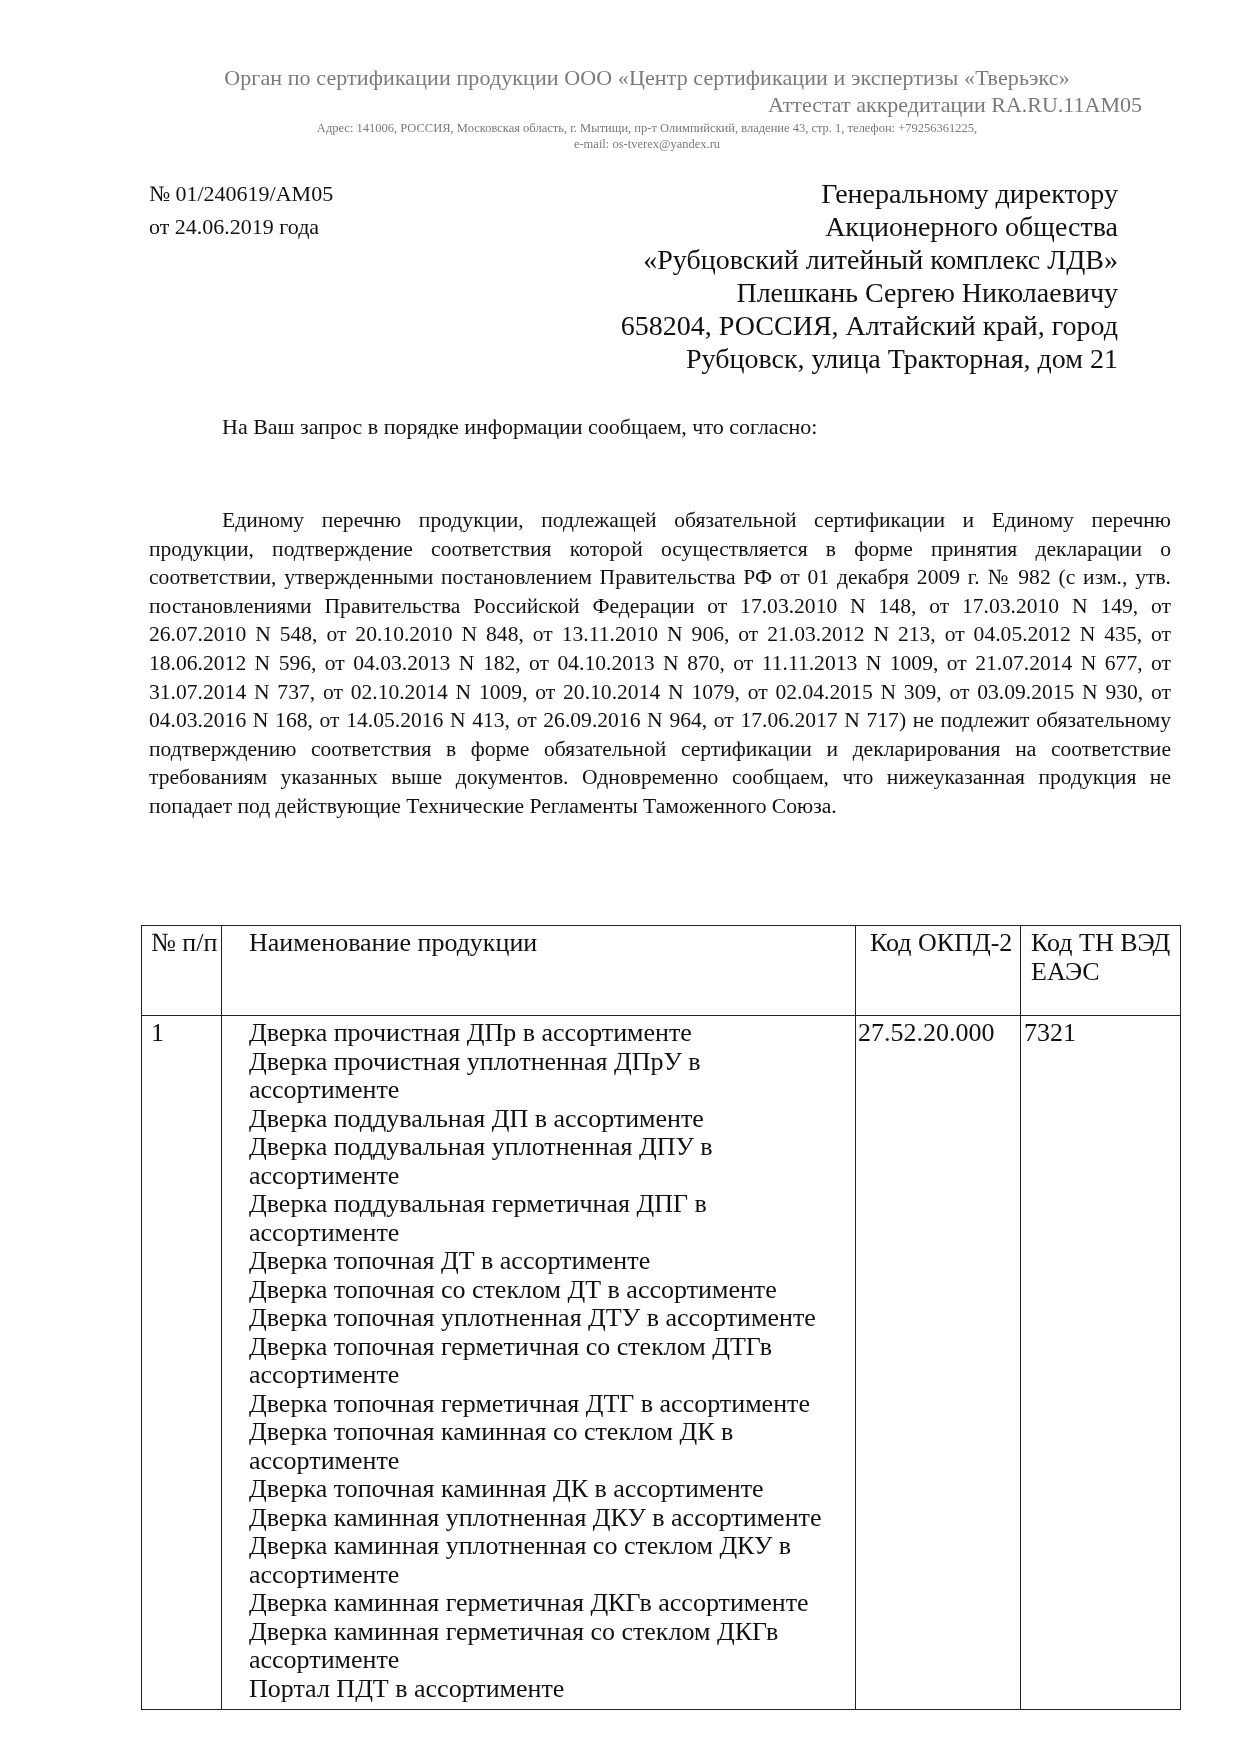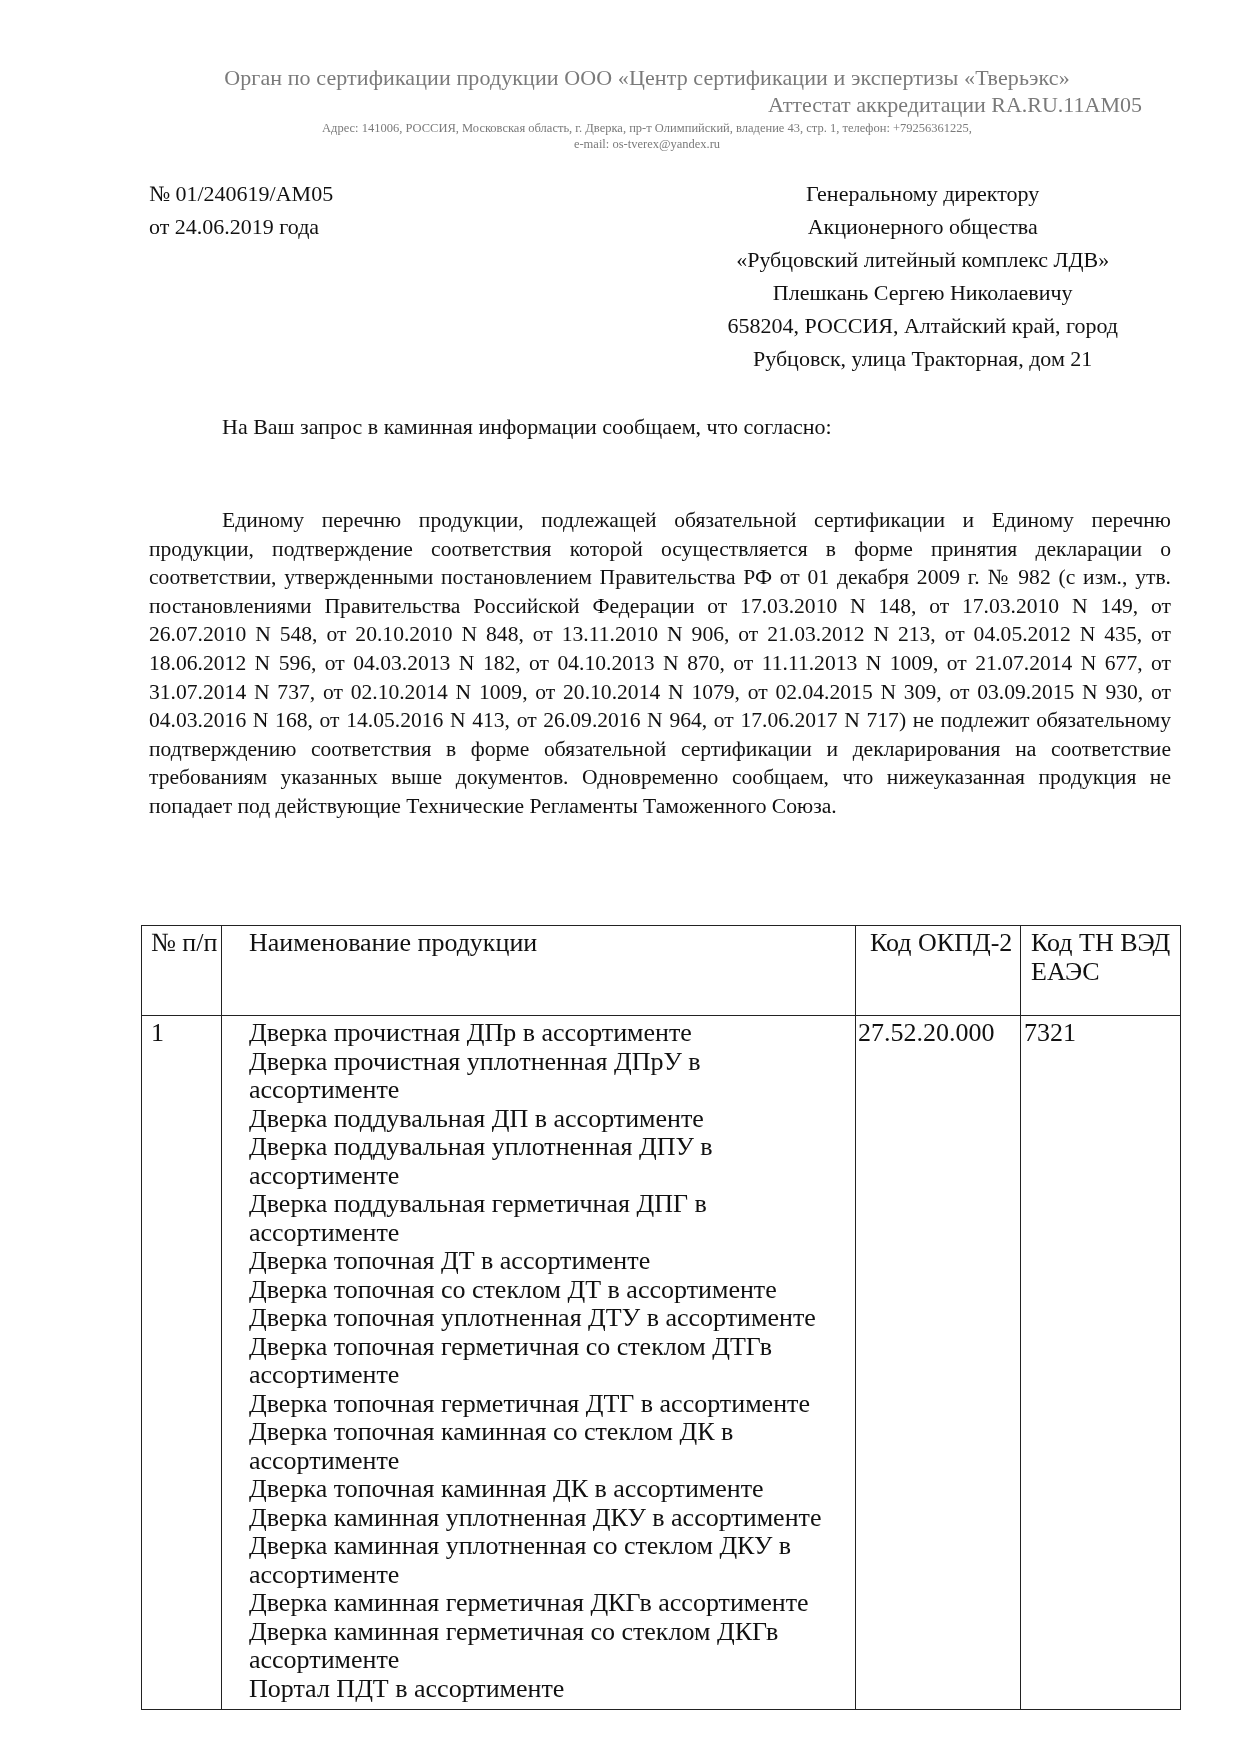--- a/index.html
+++ b/index.html
@@ -7,21 +7,21 @@
          font-family: "Liberation Serif", "DejaVu Serif", serif; color: #111; }
   .page { position: absolute; left: 12px; top: 0; width: 1240px; height: 1753px; text-decoration: underline; }
 
   .letterhead { position: absolute; left: 140px; top: 64px; width: 990px; text-align: center; color: #7a7a7a; }
   .lh-org { font-size: 22px; line-height: 28px; letter-spacing: 0.1px; }
   .lh-cert { font-size: 22px; line-height: 26px; text-align: right; }
   .lh-addr { font-size: 12.5px; line-height: 17px; margin-top: 2px; }
   .lh-mail { font-size: 12.5px; line-height: 15px; }
 
   .ref { position: absolute; left: 137px; top: 177px; font-size: 22px; line-height: 33px; }
-  .addressee { position: absolute; right: 134px; top: 177px; text-align: center; font-size: 22px; line-height: 33px; }
+  .addressee { position: absolute; right: 134px; top: 177px; text-align: right; font-size: 28px; line-height: 33px; }
 
   .intro { position: absolute; left: 210px; top: 412px; font-size: 22px; line-height: 30px; }
 
   .body-text { position: absolute; left: 137px; top: 506px; width: 1022px; font-size: 21.6px; line-height: 28.6px;
                text-align: justify; text-indent: 73px; }
 
   .table-wrap { position: absolute; left: 129px; top: 925px; }
   table.products { border-collapse: collapse; font-size: 26px; line-height: 28.5px; }
   table.products td, table.products th { border: 1.6px solid #222; vertical-align: top; font-weight: normal; text-align: left; }
   th.c-num, td.c-num { width: 70px; padding: 3px 0 6px 9px; }
@@ -34,39 +34,39 @@
   .item-line { display: block; }
 </style>
 </head>
 <body>
 
 <div class="page">
 
   <div class="letterhead">
     <div class="lh-org">Орган по сертификации продукции ООО «Центр сертификации и экспертизы «Тверьэкс»</div>
     <div class="lh-cert">Аттестат аккредитации RA.RU.11AM05</div>
-    <div class="lh-addr">Адрес: 141006, РОССИЯ, Московская область, г. Дверка, пр-т Олимпийский, владение 43, стр. 1, телефон: +79256361225,</div>
+    <div class="lh-addr">Адрес: 141006, РОССИЯ, Московская область, г. Мытищи, пр-т Олимпийский, владение 43, стр. 1, телефон: +79256361225,</div>
     <div class="lh-mail">e-mail: os-tverex@yandex.ru</div>
   </div>
 
   <div class="ref">
     <div>№ 01/240619/АМ05</div>
     <div>от 24.06.2019 года</div>
   </div>
 
   <div class="addressee">
     <div>Генеральному директору</div>
     <div>Акционерного общества</div>
     <div>«Рубцовский литейный комплекс ЛДВ»</div>
     <div>Плешкань Сергею Николаевичу</div>
     <div>658204, РОССИЯ, Алтайский край, город</div>
     <div>Рубцовск, улица Тракторная, дом 21</div>
   </div>
 
-  <div class="intro">На Ваш запрос в каминная информации сообщаем, что согласно:</div>
+  <div class="intro">На Ваш запрос в порядке информации сообщаем, что согласно:</div>
 
   <div class="body-text">Единому перечню продукции, подлежащей обязательной сертификации и Единому перечню продукции, подтверждение соответствия которой осуществляется в форме принятия декларации о соответствии, утвержденными постановлением Правительства РФ от 01 декабря 2009 г. № 982 (с изм., утв. постановлениями Правительства Российской Федерации от 17.03.2010 N 148, от 17.03.2010 N 149, от 26.07.2010 N 548, от 20.10.2010 N 848, от 13.11.2010 N 906, от 21.03.2012 N 213, от 04.05.2012 N 435, от 18.06.2012 N 596, от 04.03.2013 N 182, от 04.10.2013 N 870, от 11.11.2013 N 1009, от 21.07.2014 N 677, от 31.07.2014 N 737, от 02.10.2014 N 1009, от 20.10.2014 N 1079, от 02.04.2015 N 309, от 03.09.2015 N 930, от 04.03.2016 N 168, от 14.05.2016 N 413, от 26.09.2016 N 964, от 17.06.2017 N 717) не подлежит обязательному подтверждению соответствия в форме обязательной сертификации и декларирования на соответствие требованиям указанных выше документов. Одновременно сообщаем, что нижеуказанная продукция не попадает под действующие  Технические Регламенты Таможенного Союза.</div>
 
   <div class="table-wrap">
     <table class="products">
       <tbody>
           <tr class="header-row">
         <th class="c-num">№ п/п</th>
         <th class="c-name">Наименование продукции</th>
         <th class="c-okpd">Код ОКПД-2</th>

